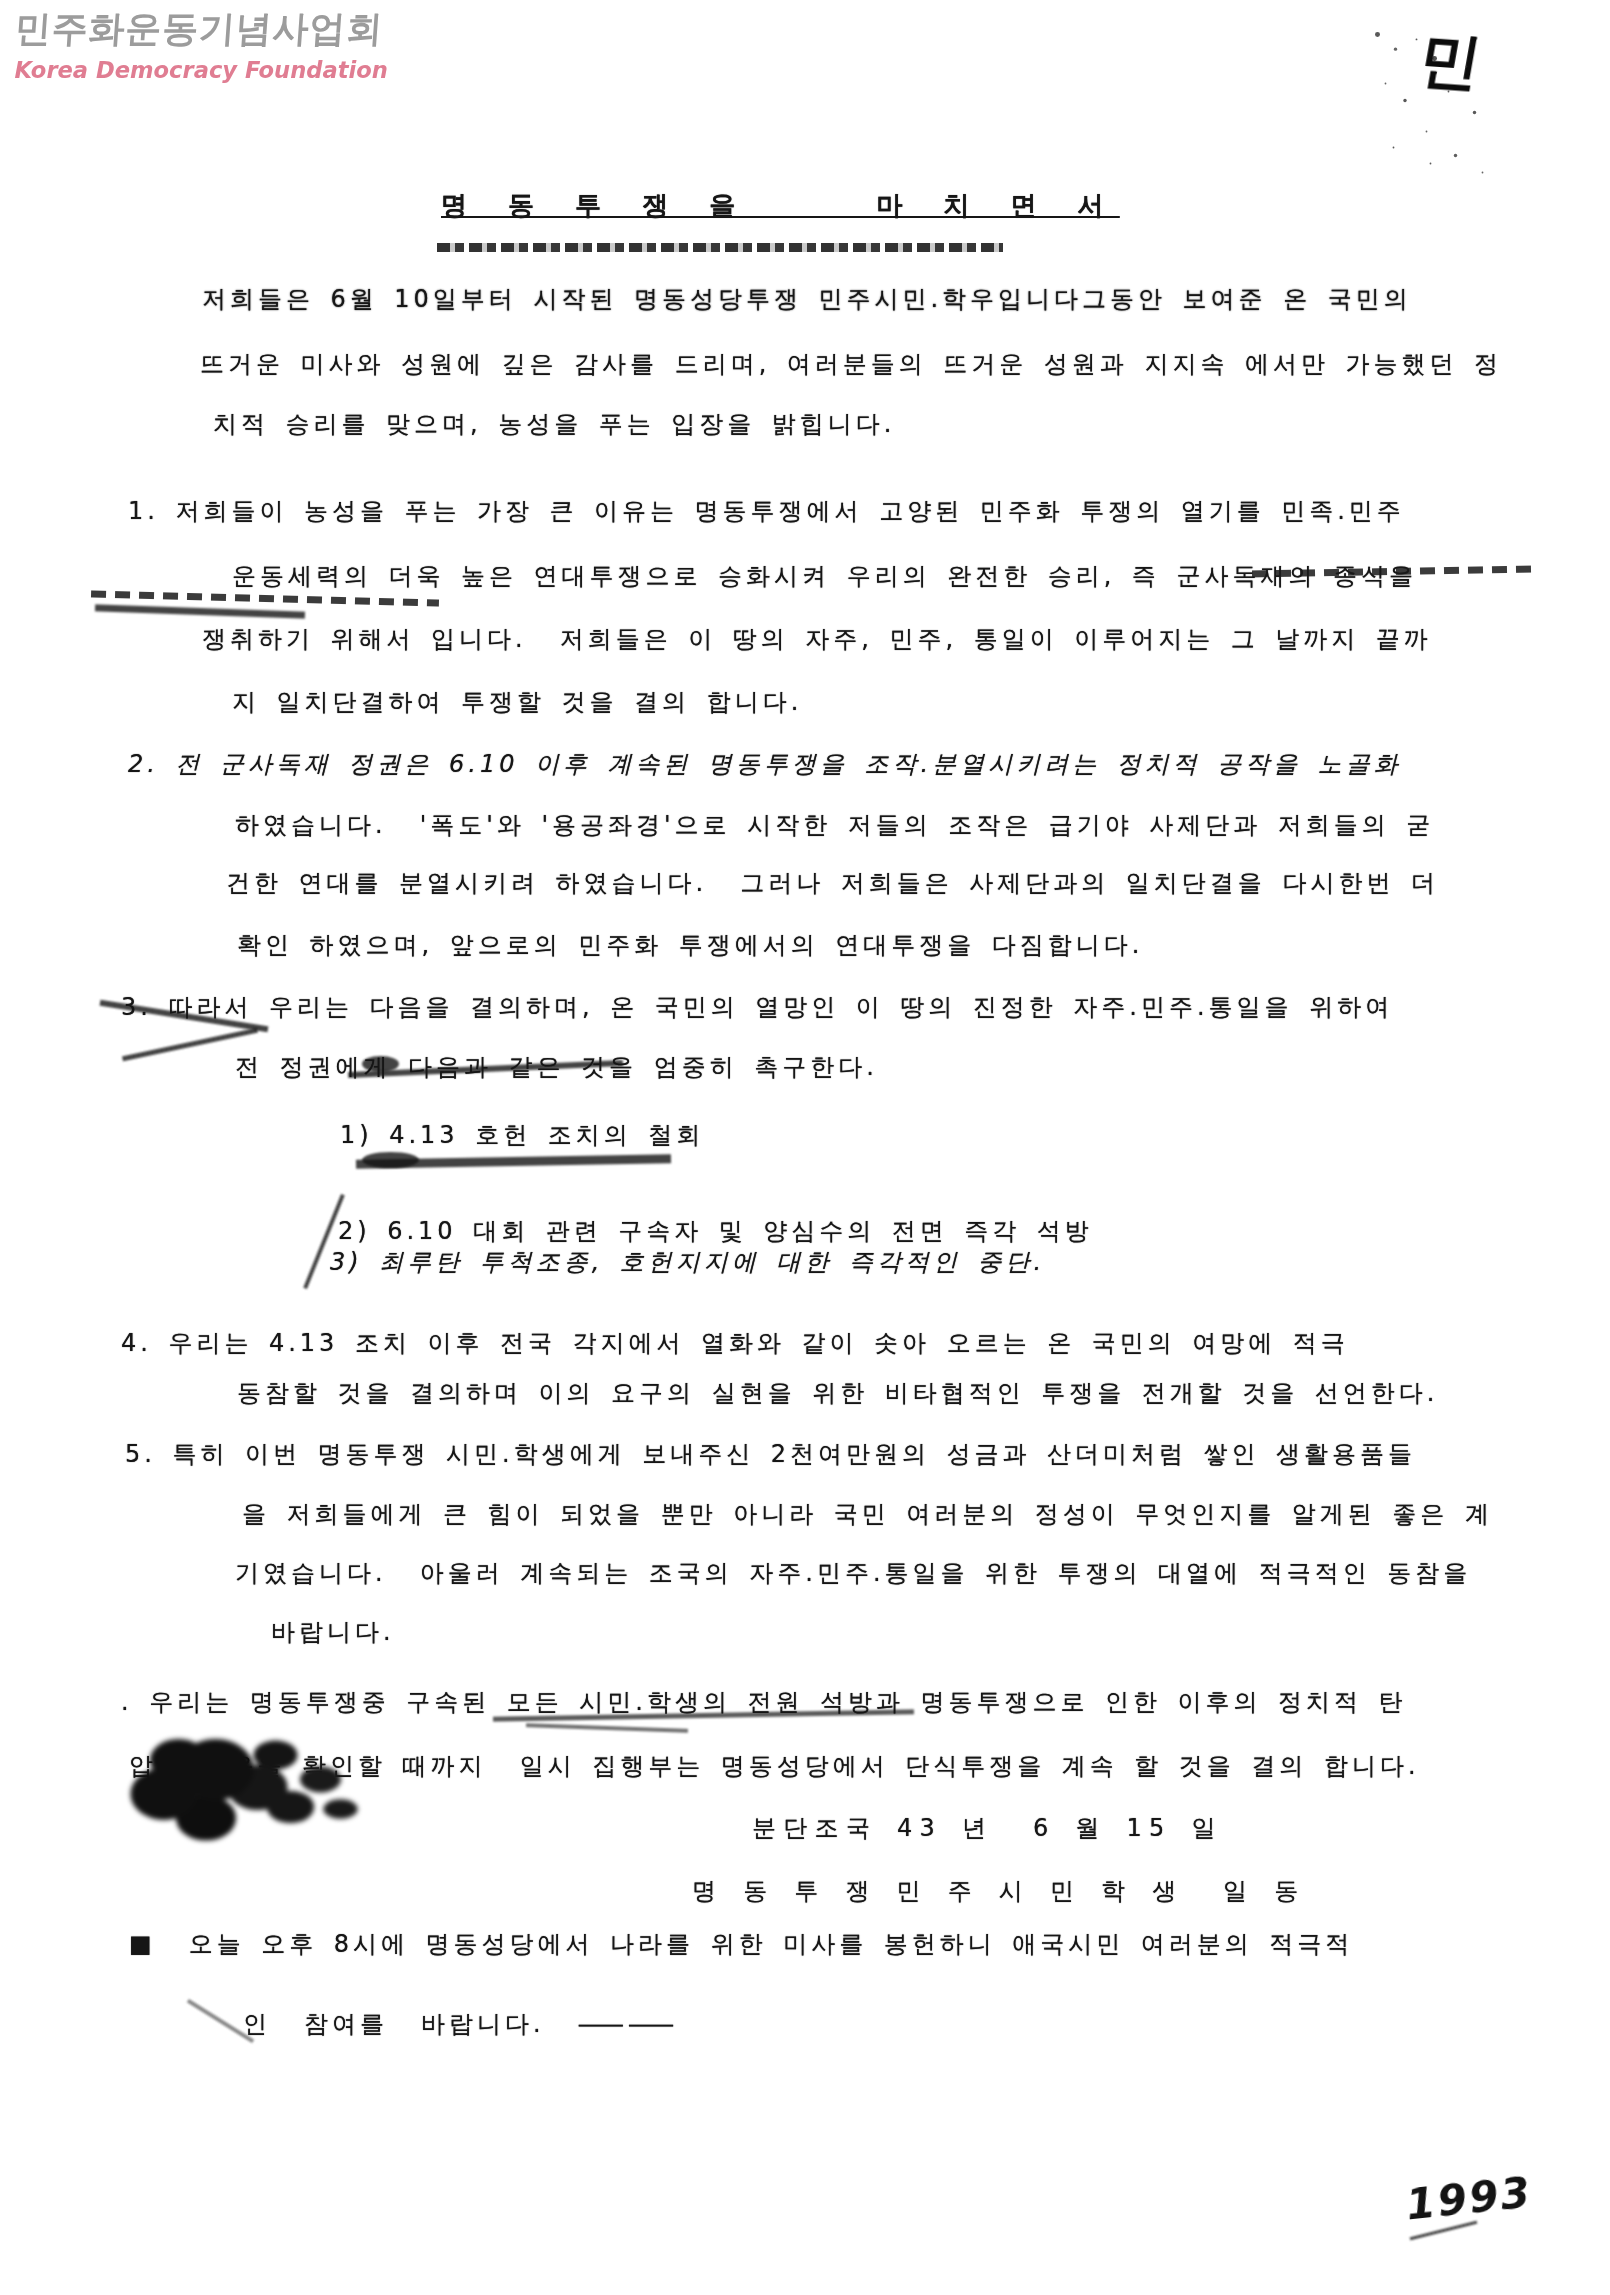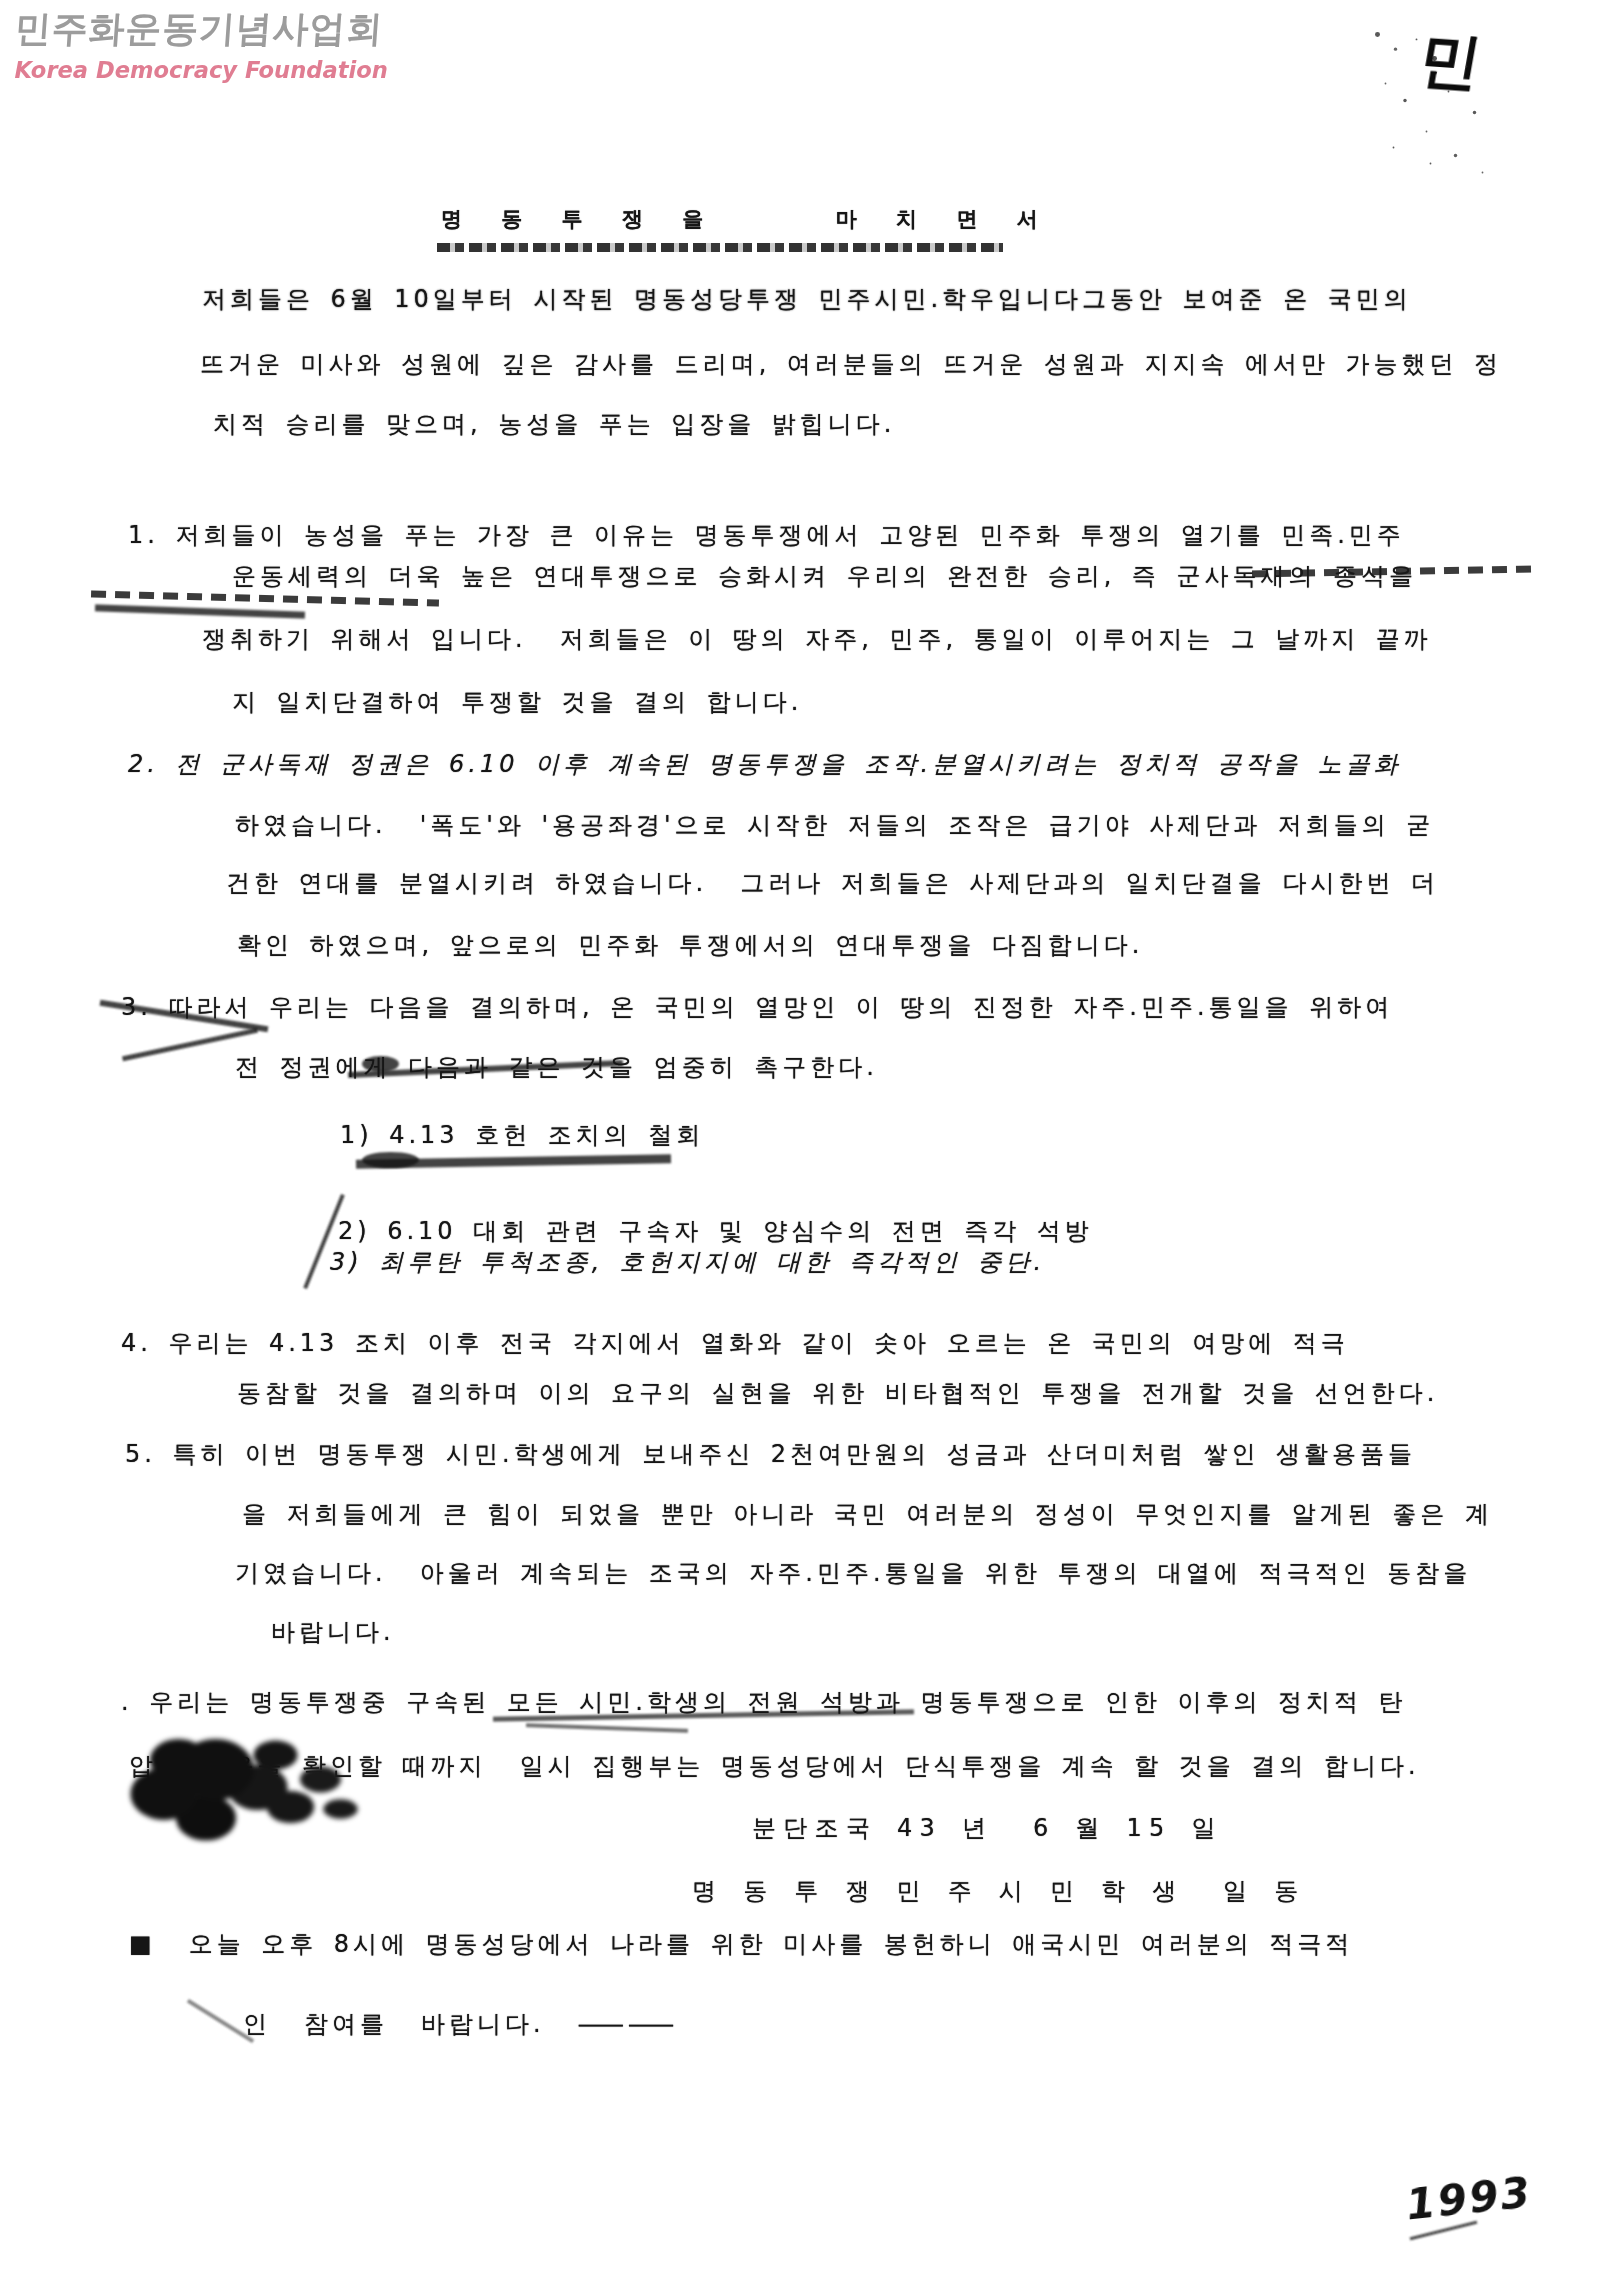--- a/index.html
+++ b/index.html
@@ -36,24 +36,25 @@
     position:absolute;left:1375px;top:32px;width:4.9px;height:4.9px;border-radius:50%;
     background:#222;opacity:.75;filter:blur(0.3px);
     box-shadow: 18px 14.6px 0 -0.8px #333, 39px 4.9px 0 -1.6px #222, 57px 24px 0 0 #1a1a1a,
       8px 49px 0 -1.6px #333, 27.5px 66px 0 -0.8px #222, 71px 57px 0 -1.6px #2a2a2a,
       97px 78px 0 -0.8px #222, 49px 97px 0 -1.6px #333, 16px 113px 0 -1.6px #222,
       78px 121px 0 -0.8px #2a2a2a, 105px 138px 0 -1.6px #333, 32px 142px 0 -2.4px #222,
       89px 32px 0 -1.6px #2f2f2f, 113px 105px 0 -2.4px #222, 53px 129px 0 -1.6px #262626;
   }
   
   .title{
-    position:absolute;left:441px;top:205px;
-    font-size:21px;font-weight:bold;letter-spacing:16px;
+    position:absolute;left:441px;top:188px;
+    font-size:26px;font-weight:bold;letter-spacing:16px;
     color:var(--ink,#161616);white-space:pre;
     text-shadow:0 0 0.8px rgba(0,0,0,.75);
+    text-decoration:underline;
   }
   .title-underline{
     position:absolute;left:437px;top:243px;width:566px;height:9px;
     background:repeating-linear-gradient(90deg,#1c1c1c 0 13px,rgba(20,20,20,.25) 13px 18px,#222 18px 27.5px,transparent 27.5px 32px);
     filter:blur(0.5px);opacity:.9;
   }
   
   .line{
     position:absolute;white-space:pre;
     font-size:24px;letter-spacing:4px;word-spacing:4.9px;
@@ -93,21 +94,21 @@
   <div class="handmark">민</div>
   <div class="speckles"></div>
 
   <div class="title">명 동 투 쟁 을     마 치 면 서</div>
   <div class="title-underline"></div>
 
   <div>
       <div class="line heavy" style="left: 202px; top: 283px;">저희들은 6월 10일부터 시작된 명동성당투쟁 민주시민.학우입니다그동안 보여준 온 국민의</div>
       <div class="line" style="left: 200px; top: 348px;">뜨거운 미사와 성원에 깊은 감사를 드리며, 여러분들의 뜨거운 성원과 지지속 에서만 가능했던 정</div>
       <div class="line" style="left: 213px; top: 408px;">치적 승리를 맞으며, 농성을 푸는 입장을 밝힙니다.</div>
-      <div class="line" style="left: 128px; top: 495px; margin-top: 24px;">1. 저희들이 농성을 푸는 가장 큰 이유는 명동투쟁에서 고양된 민주화 투쟁의 열기를 민족.민주</div>
+      <div class="line" style="left: 128px; top: 495px;">1. 저희들이 농성을 푸는 가장 큰 이유는 명동투쟁에서 고양된 민주화 투쟁의 열기를 민족.민주</div>
       <div class="line" style="left: 232px; top: 560px;">운동세력의 더욱 높은 연대투쟁으로 승화시켜 우리의 완전한 승리, 즉 군사독재의 종식을</div>
       <div class="line" style="left: 202px; top: 623px;">쟁취하기 위해서 입니다.  저희들은 이 땅의 자주, 민주, 통일이 이루어지는 그 날까지 끝까</div>
       <div class="line" style="left: 232px; top: 686px;">지 일치단결하여 투쟁할 것을 결의 합니다.</div>
       <div class="line" style="left: 128px; top: 748px; font-style: italic;">2. 전 군사독재 정권은 6.10 이후 계속된 명동투쟁을 조작.분열시키려는 정치적 공작을 노골화</div>
       <div class="line" style="left: 235px; top: 809px; text-align: center;">하였습니다.  '폭도'와 '용공좌경'으로 시작한 저들의 조작은 급기야 사제단과 저희들의 굳</div>
       <div class="line" style="left: 226px; top: 867px;">건한 연대를 분열시키려 하였습니다.  그러나 저희들은 사제단과의 일치단결을 다시한번 더</div>
       <div class="line" style="left: 237px; top: 929px;">확인 하였으며, 앞으로의 민주화 투쟁에서의 연대투쟁을 다짐합니다.</div>
       <div class="line" style="left: 121px; top: 991px;">3. 따라서 우리는 다음을 결의하며, 온 국민의 열망인 이 땅의 진정한 자주.민주.통일을 위하여</div>
       <div class="line" style="left: 235px; top: 1051px;">전 정권에게 다음과 같은 것을 엄중히 촉구한다.</div>
       <div class="line" style="left: 340px; top: 1119px;">1) 4.13 호헌 조치의 철회</div>

